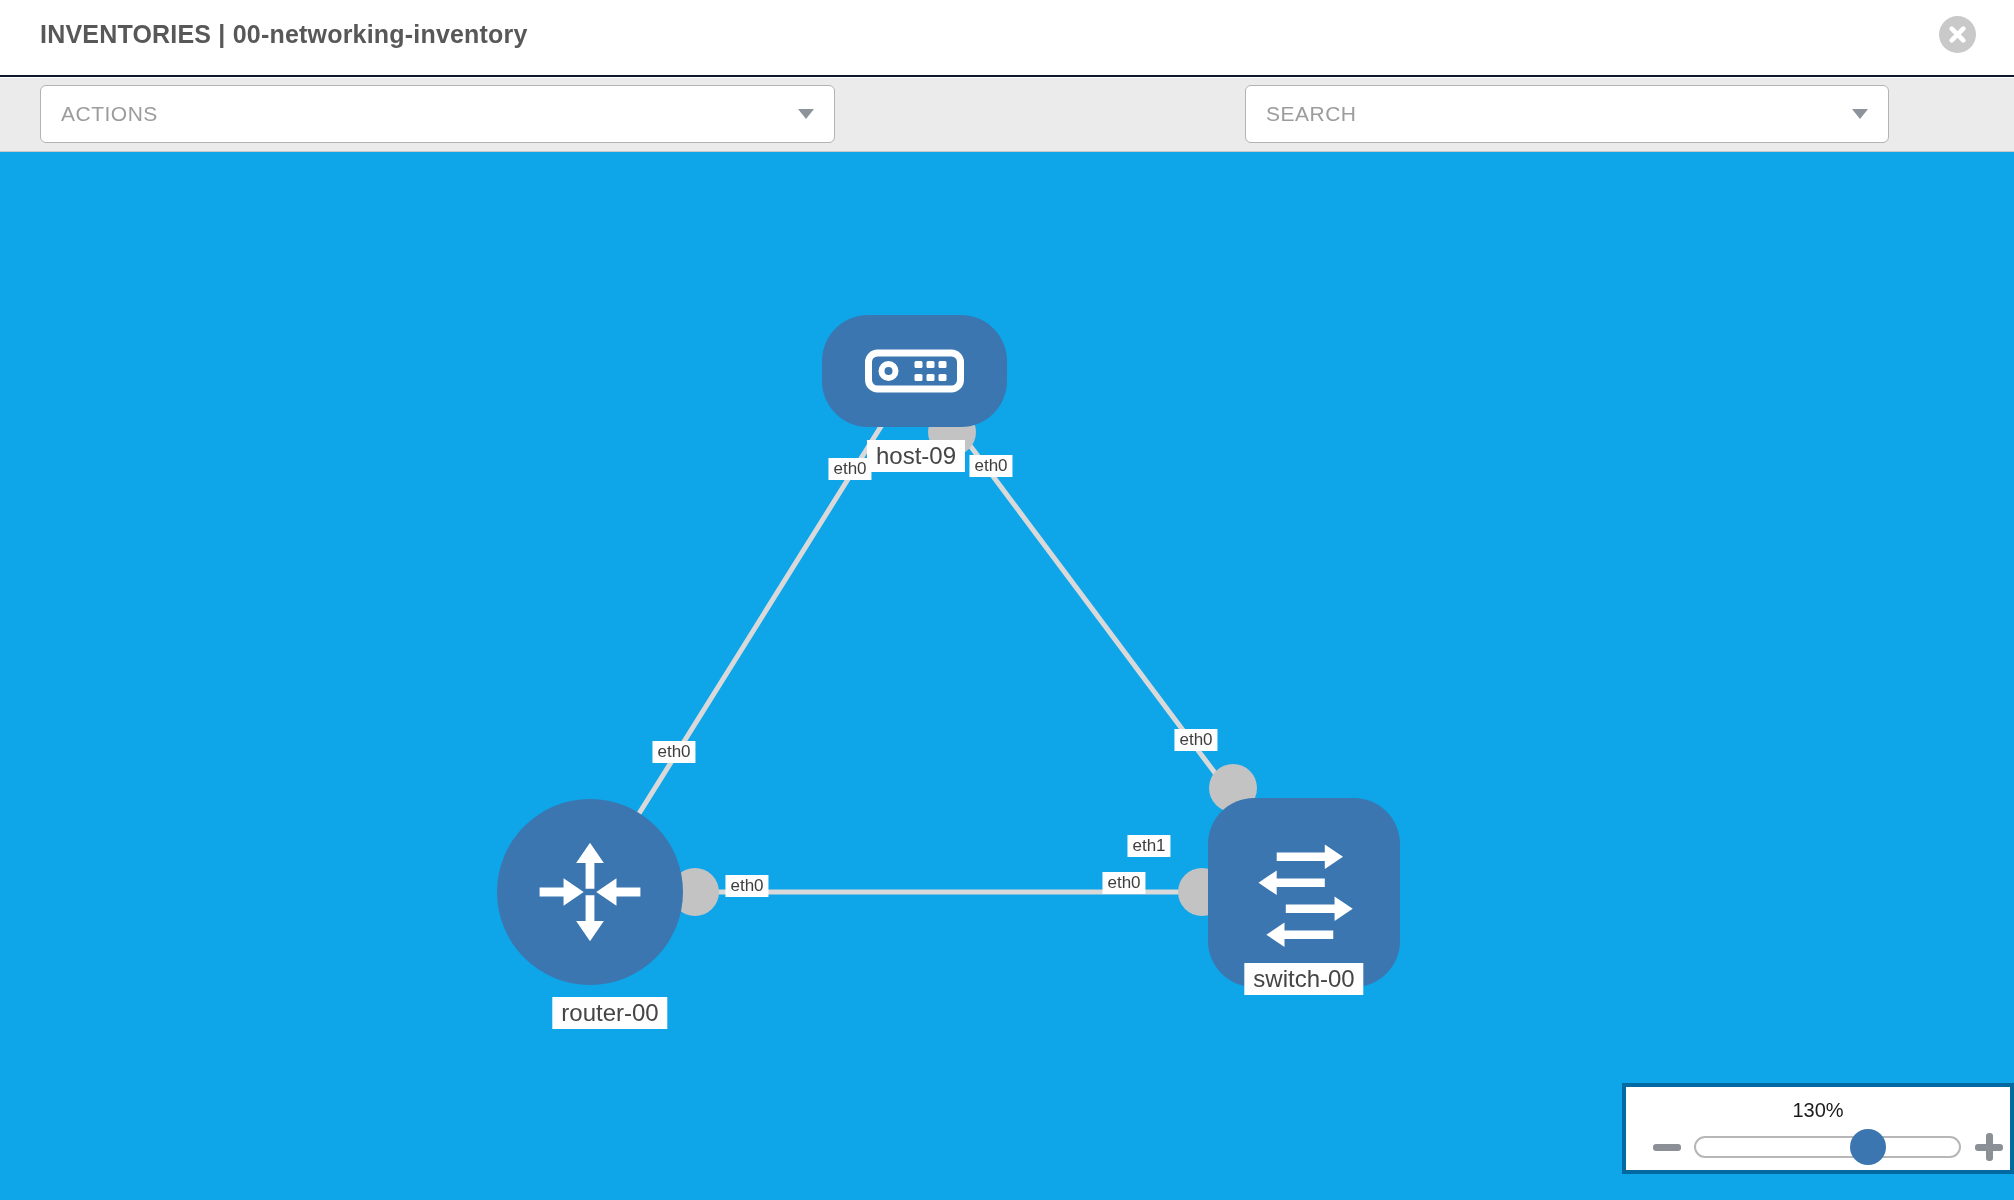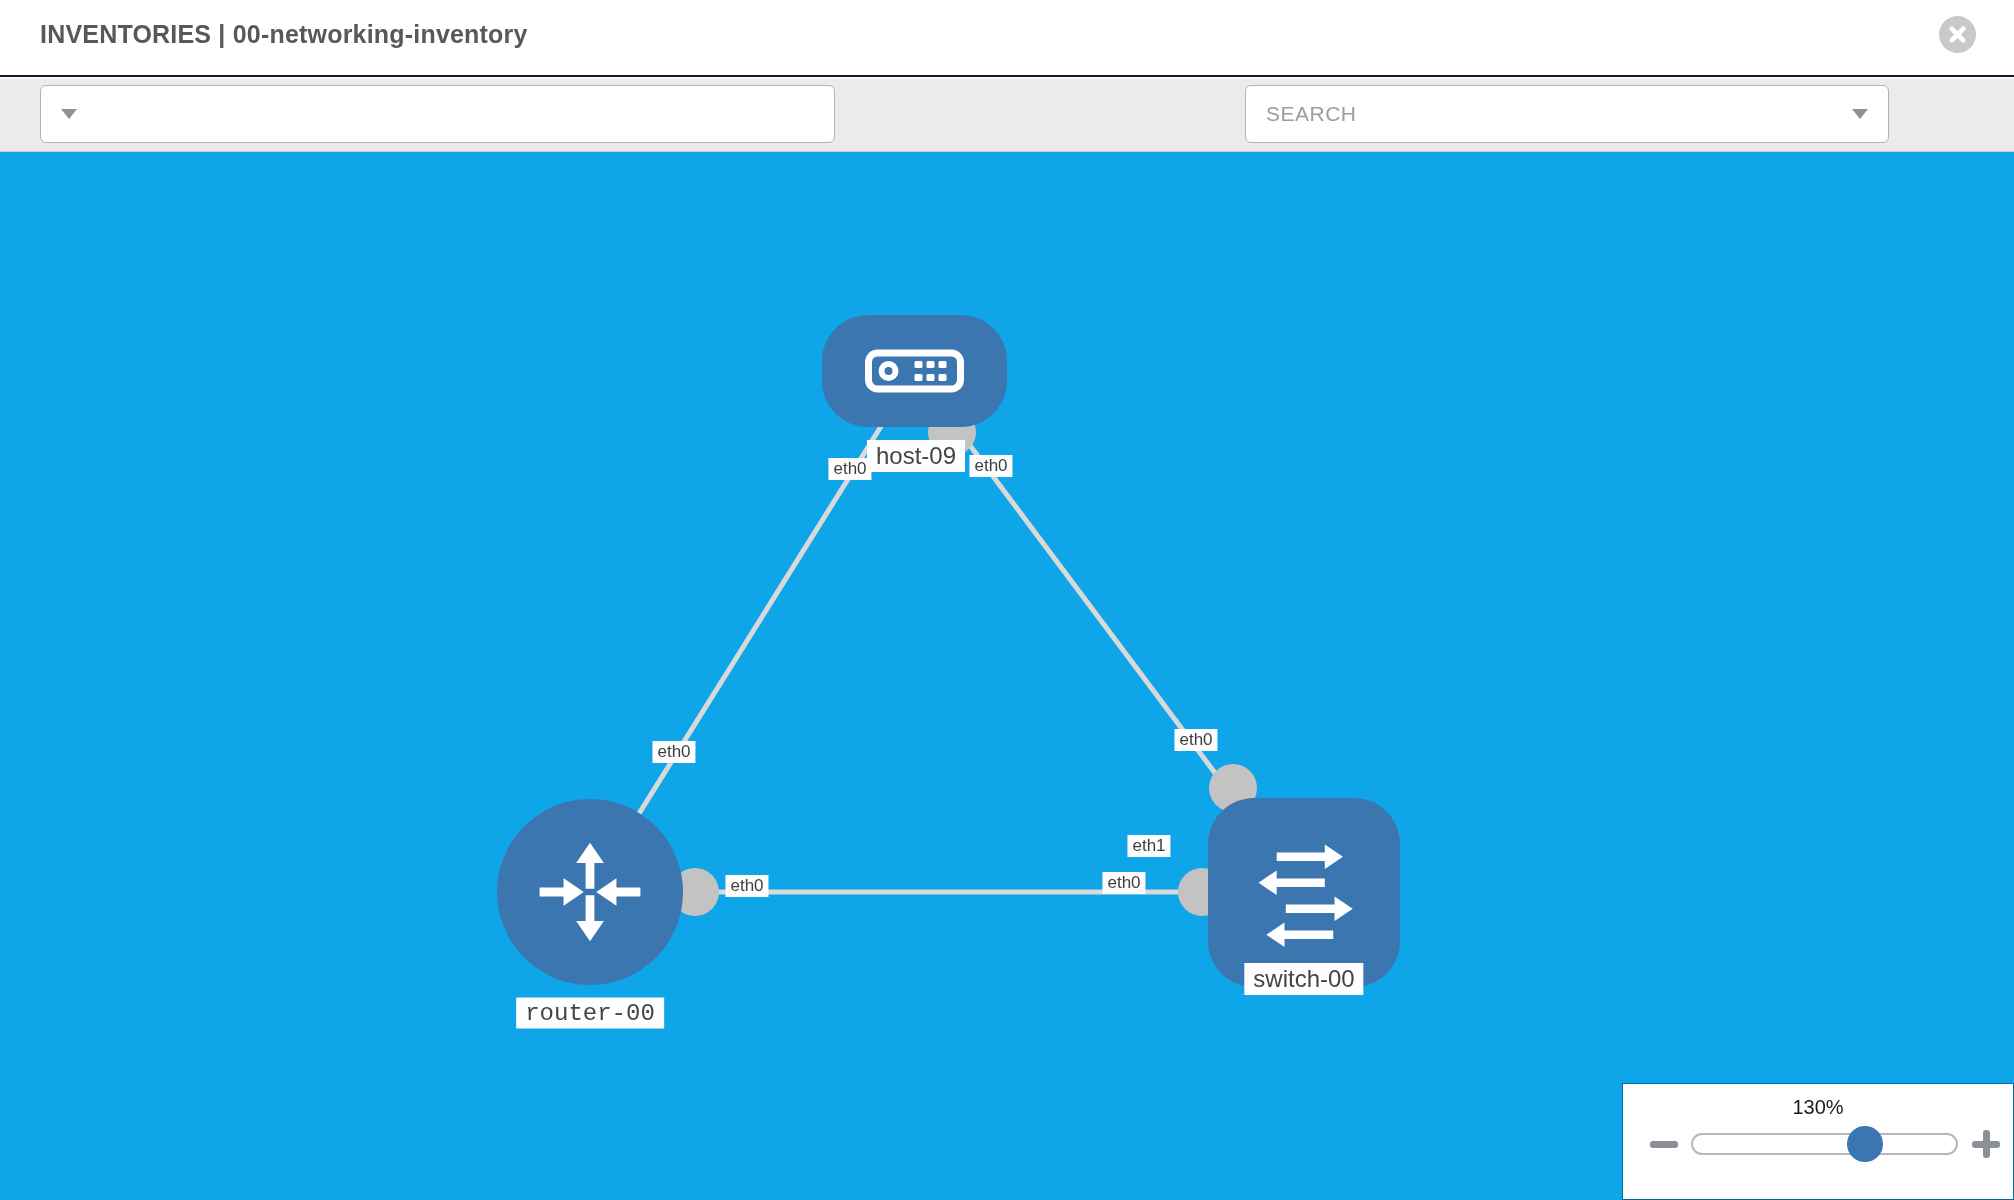--- a/index.html
+++ b/index.html
@@ -54,22 +54,22 @@
   #topo{position:absolute;left:0;top:0;}
   .chip{
     position:absolute;transform:translate(-50%,-50%);background:#fefefe;white-space:nowrap;
     color:#454545;
   }
   .node-label{font-size:24px;padding:2px 9px;}
   .if-label{font-size:17px;padding:1px 5px;color:#3e3e3e;}
 
   
   #zoom-panel{
-    position:absolute;left:1622px;top:1083px;width:392px;height:117px;background:#ffffff;
-    border:1px solid #0369a1;box-sizing:border-box;
+    position:absolute;left:1622px;top:1083px;width:392px;height:91px;background:#ffffff;
+    border:4px solid #0369a1;box-sizing:border-box;
   }
   #zoom-value{
     position:absolute;left:0;top:12px;width:100%;text-align:center;font-size:20px;color:#1b1b1b;
   }
   #zoom-minus,#zoom-plus{
     position:absolute;top:44px;width:32px;height:32px;cursor:pointer;
   }
   #zoom-minus{left:25px;}
   #zoom-plus{left:347px;}
   .hbar{position:absolute;left:2px;top:13px;width:28px;height:7px;border-radius:3px;background:#8b9096;}
@@ -93,20 +93,21 @@
     <div id="close-btn">
       <svg width="21" height="21" viewBox="0 0 36 36">
         <line x1="8" y1="8" x2="28" y2="28" stroke="#ffffff" stroke-width="8" stroke-linecap="round"></line>
         <line x1="28" y1="8" x2="8" y2="28" stroke="#ffffff" stroke-width="8" stroke-linecap="round"></line>
       </svg>
     </div>
   </div>
 
   <div id="toolbar">
     <div id="actions-select" class="select-box">
+      <span class="select-label">ACTIONS</span>
       <span class="caret"></span>
     </div>
 
     <div id="wrench-btn" class="tool-icon">
       <svg width="36" height="36" viewBox="0 0 512 512">
         <path fill="#8b9096" d="M507.73 109.1c-2.24-9.03-13.54-12.09-20.12-5.51l-74.36 74.36-67.88-11.31-11.31-67.88 74.36-74.36c6.62-6.62 3.43-17.9-5.66-20.16-47.38-11.74-99.55.91-136.58 37.93-39.64 39.64-50.55 97.1-34.05 147.2L18.74 402.76c-24.99 24.99-24.99 65.51 0 90.5 24.99 24.99 65.51 24.99 90.5 0l213.21-213.21c50.12 16.71 107.47 5.68 147.37-34.22 37.07-37.07 49.7-89.32 37.91-136.73zM64 472c-13.25 0-24-10.75-24-24 0-13.26 10.75-24 24-24s24 10.74 24 24c0 13.25-10.75 24-24 24z"></path>
       </svg>
     </div>
     <div id="key-btn" class="tool-icon">
       <svg width="36" height="36" viewBox="0 0 512 512">
@@ -170,21 +171,21 @@
     </svg>
     <div id="chips">
         <div class="chip if-label" style="left: 850px; top: 317px;">eth0</div>
         <div class="chip if-label" style="left: 991px; top: 314px;">eth0</div>
         <div class="chip if-label" style="left: 674px; top: 600px;">eth0</div>
         <div class="chip if-label" style="left: 1196px; top: 588px;">eth0</div>
         <div class="chip if-label" style="left: 747px; top: 734px;">eth0</div>
         <div class="chip if-label" style="left: 1124px; top: 731px;">eth0</div>
         <div class="chip if-label" style="left: 1149px; top: 694px;">eth1</div>
         <div class="chip node-label" style="left: 916px; top: 304px;">host-09</div>
-        <div class="chip node-label" style="left: 590px; top: 861px; font-family: Liberation Mono, monospace;">router-00</div>
+        <div class="chip node-label" style="left: 610px; top: 861px;">router-00</div>
         <div class="chip node-label" style="left: 1304px; top: 827px;">switch-00</div>
       </div>
   </div>
 
   <div id="zoom-panel">
     <div id="zoom-value">130%</div>
     <div id="zoom-minus">
       <span class="hbar"></span>
     </div>
     <div id="zoom-track"></div>

